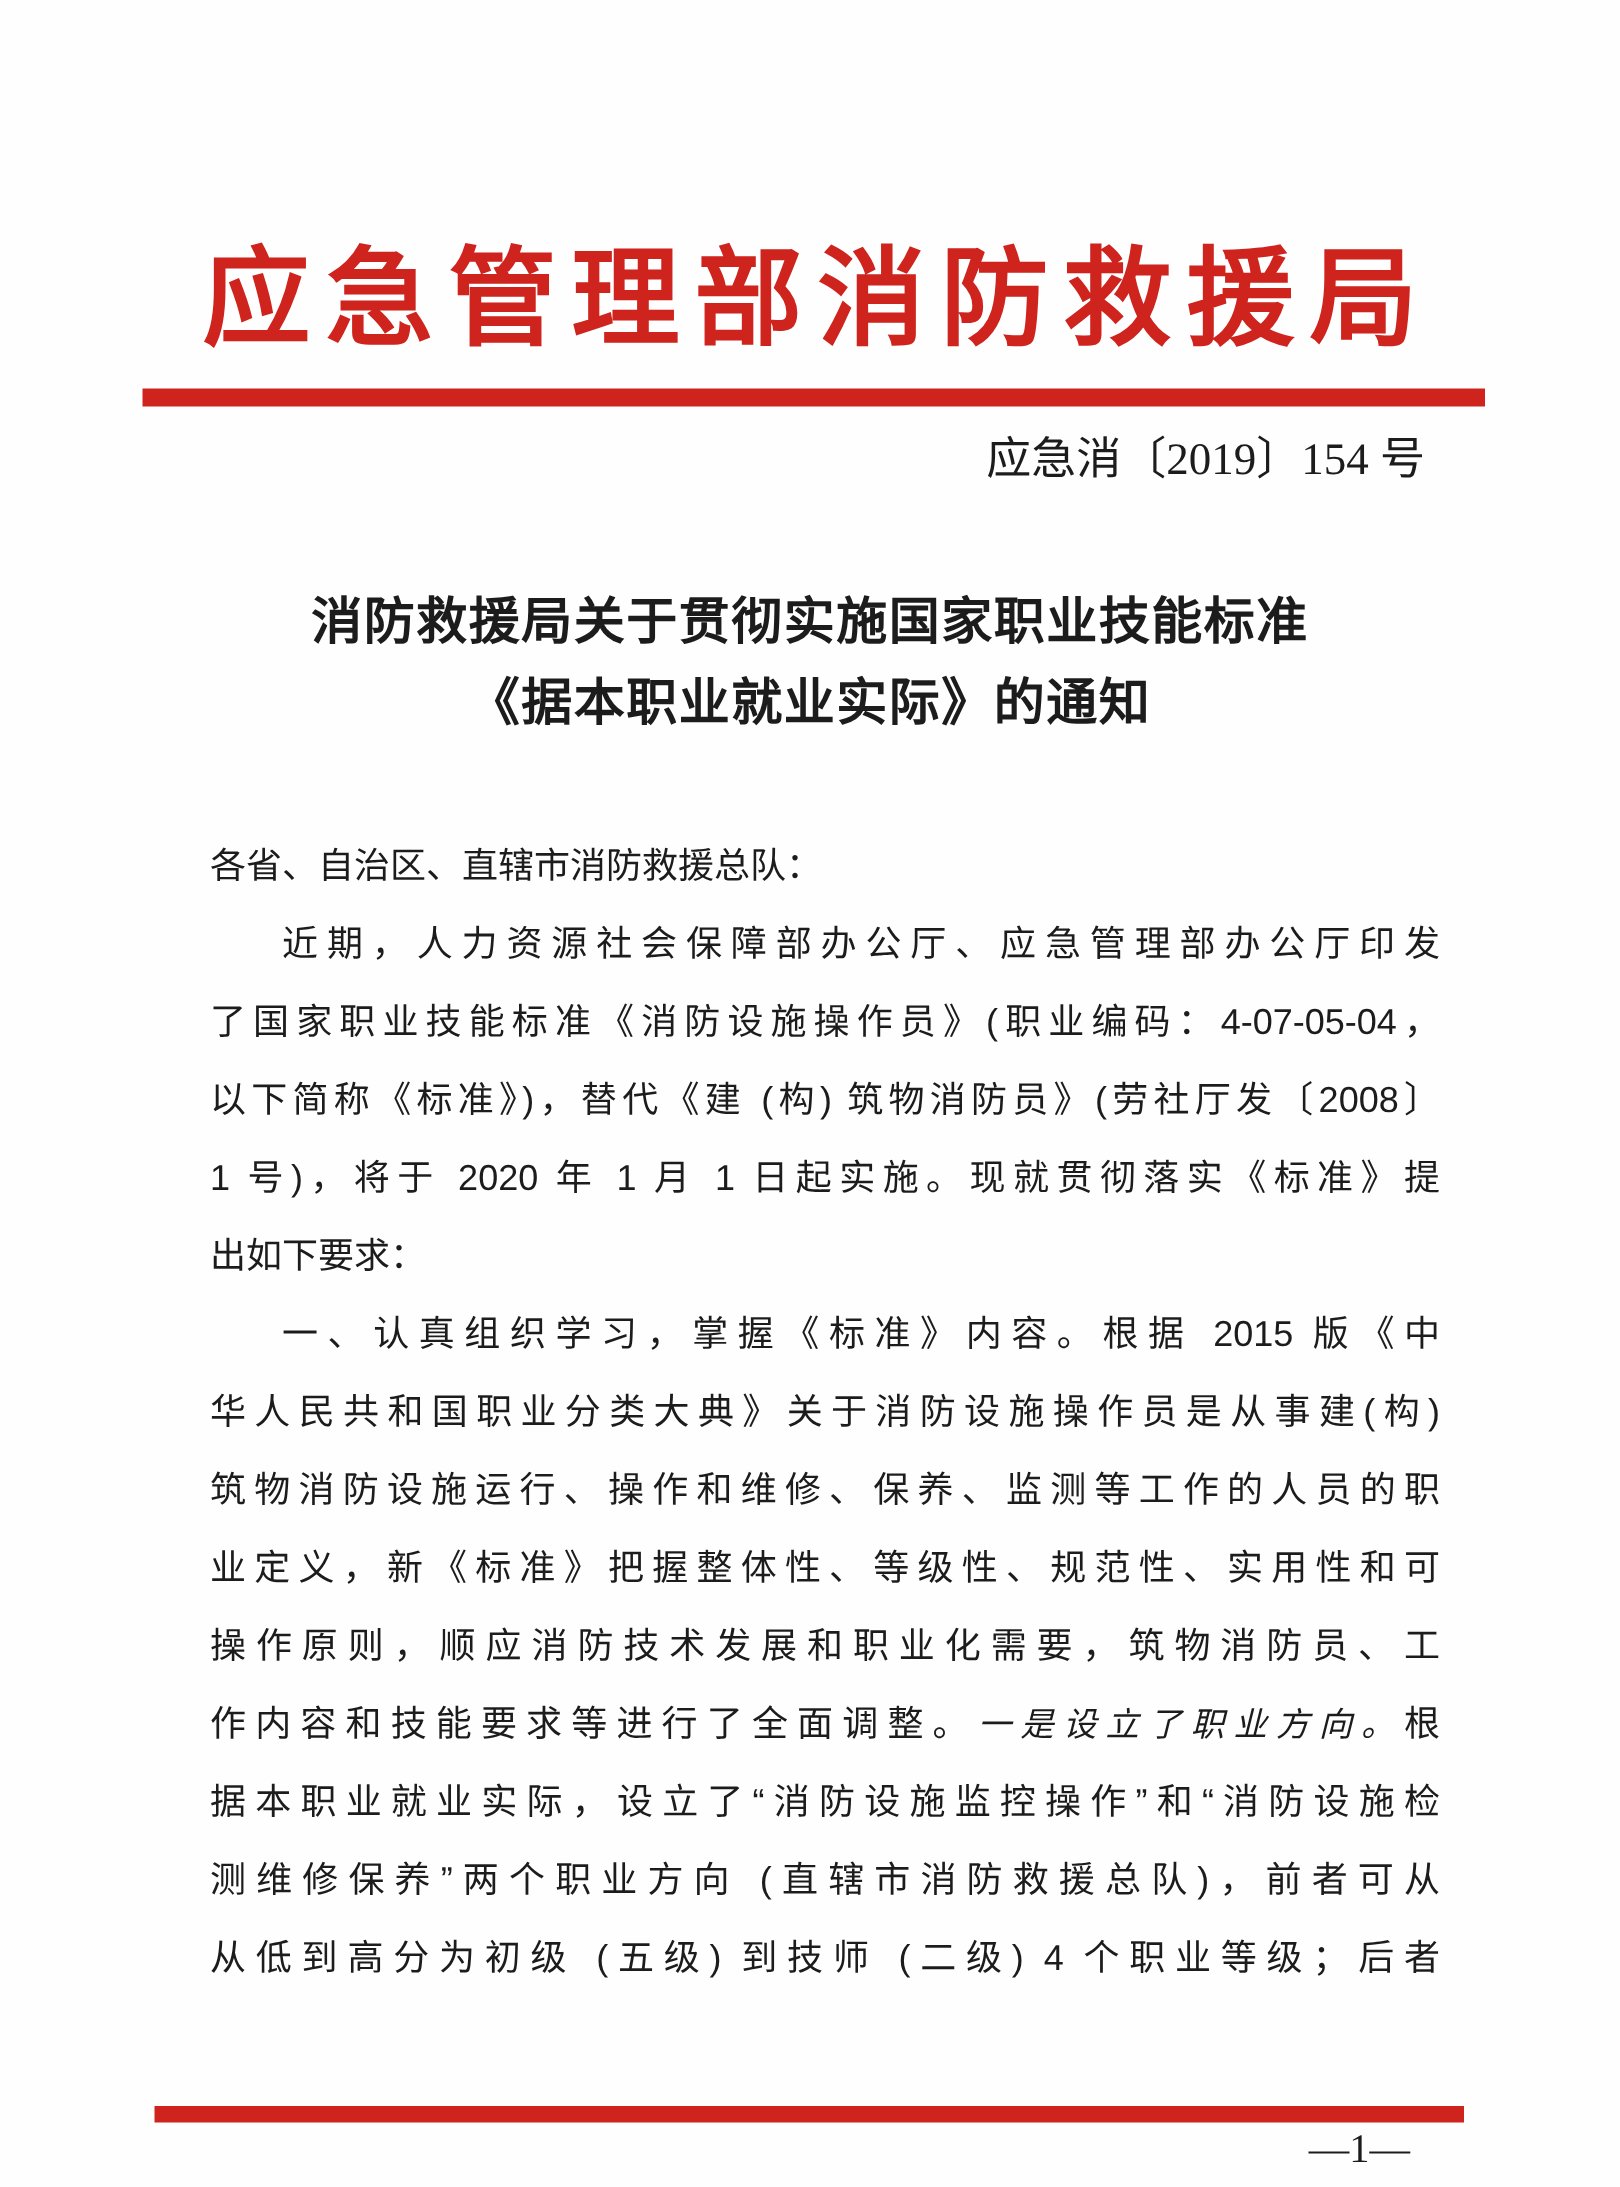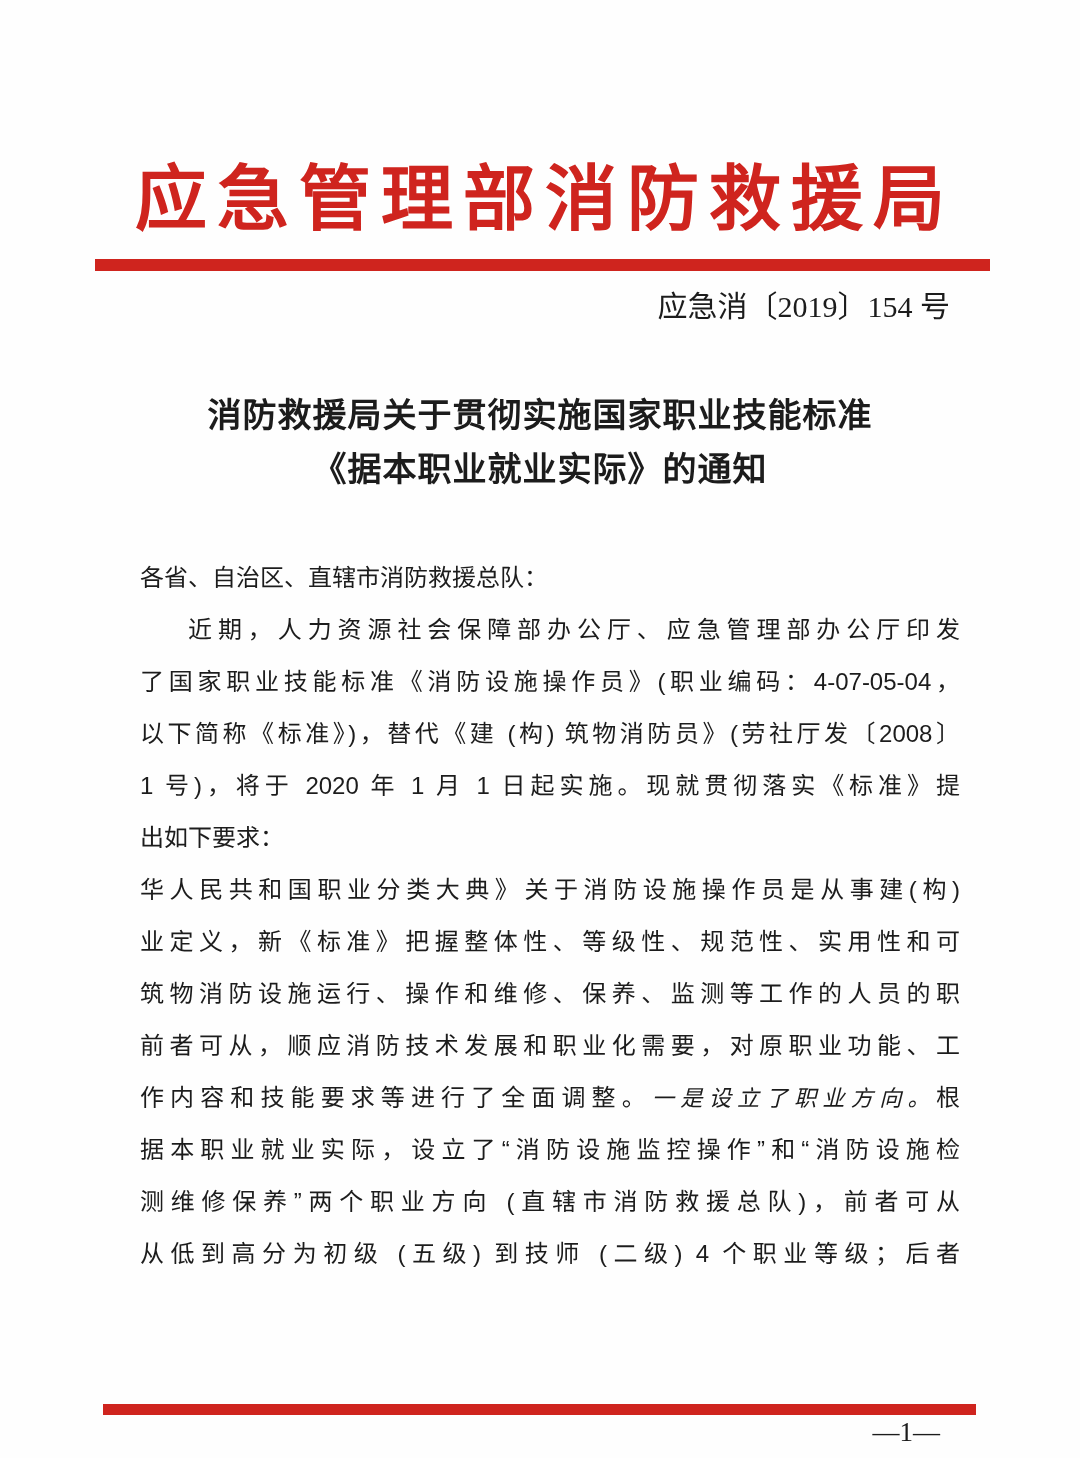--- a/index.html
+++ b/index.html
@@ -76,24 +76,25 @@
     <div>《据本职业就业实际》的通知</div>
   </div>
 
   <div class="body-text" id="body-lines">
       <div class="bline"><span>各省、自治区、直辖市消防救援总队：</span></div>
       <div class="bline indent just"><span>近期，人力资源社会保障部办公厅、应急管理部办公厅印发</span></div>
       <div class="bline just"><span>了国家职业技能标准《消防设施操作员》(职业编码：4-07-05-04，</span></div>
       <div class="bline just"><span>以下简称《标准》)，替代《建 (构) 筑物消防员》(劳社厅发〔2008〕</span></div>
       <div class="bline just"><span>1 号)，将于 2020 年 1 月 1 日起实施。现就贯彻落实《标准》提</span></div>
       <div class="bline"><span>出如下要求：</span></div>
+      <div class="bline indent just"><span>一、认真组织学习，掌握《标准》内容。根据 2015 版《中</span></div>
       <div class="bline just"><span>华人民共和国职业分类大典》关于消防设施操作员是从事建(构)</span></div>
+      <div class="bline just"><span>筑物消防设施运行、操作和维修、保养、监测等工作的人员的职</span></div>
       <div class="bline just"><span>业定义，新《标准》把握整体性、等级性、规范性、实用性和可</span></div>
-      <div class="bline just"><span>筑物消防设施运行、操作和维修、保养、监测等工作的人员的职</span></div>
-      <div class="bline just"><span>前者可从，顺应消防技术发展和职业化需要，对原职业功能、工</span></div>
+      <div class="bline just"><span>操作原则，顺应消防技术发展和职业化需要，筑物消防员、工</span></div>
       <div class="bline just"><span>作内容和技能要求等进行了全面调整。</span><span class="kaiti">一是设立了职业方向。</span><span>根</span></div>
       <div class="bline just"><span>据本职业就业实际，设立了“消防设施监控操作”和“消防设施检</span></div>
       <div class="bline just"><span>测维修保养”两个职业方向 (直辖市消防救援总队)，前者可从</span></div>
       <div class="bline just"><span>从低到高分为初级 (五级) 到技师 (二级) 4 个职业等级；后者</span></div>
     </div>
 
   <div class="rule bottom-rule"></div>
 
   <div class="pagenum">—1—</div>
 

